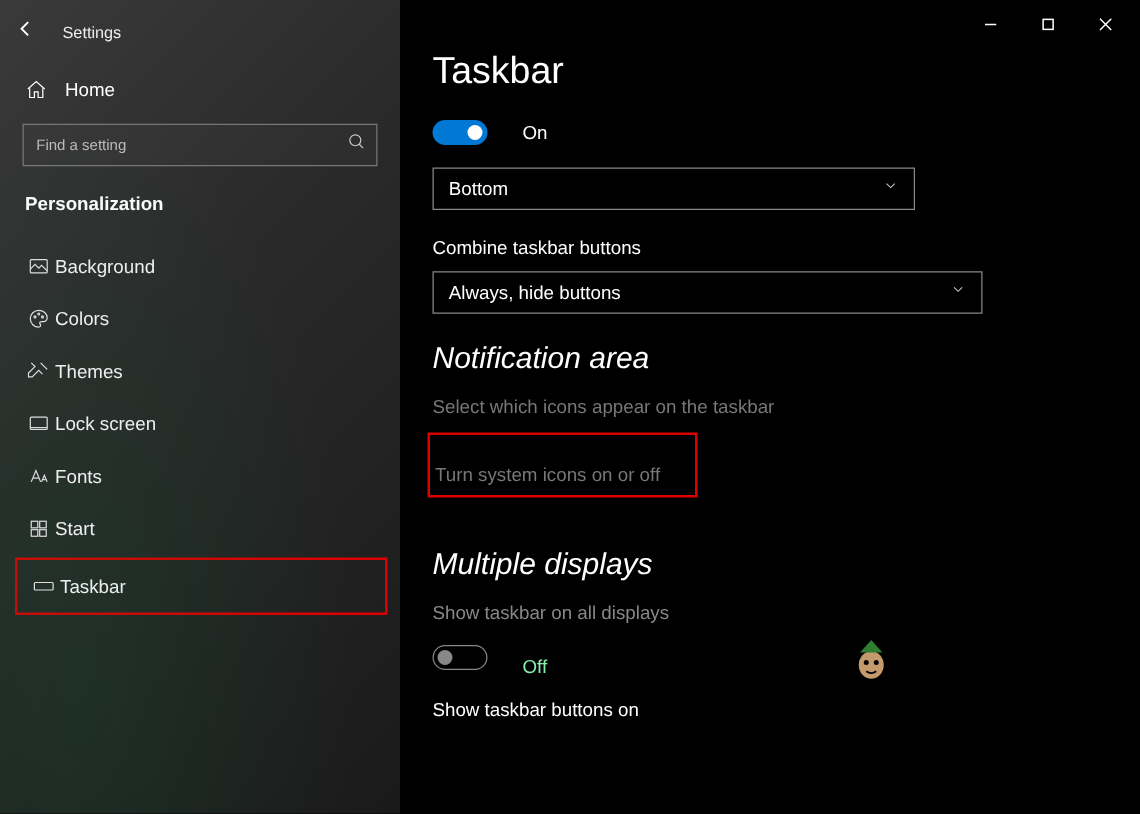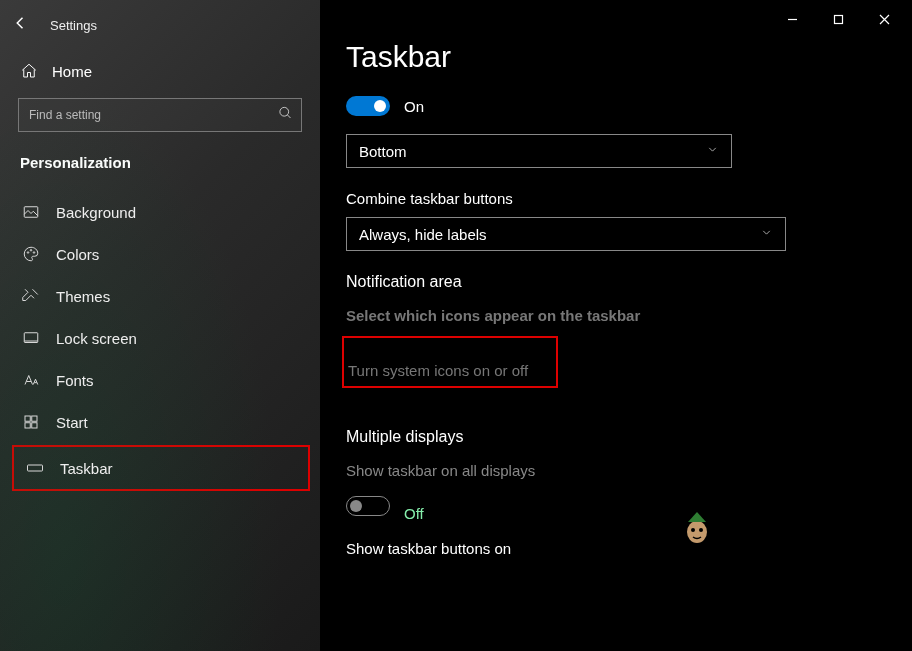--- a/index.html
+++ b/index.html
@@ -26,47 +26,47 @@
   .side-icon svg { width:18px; height:18px; fill:none; stroke:#fff; stroke-width:1.3; }
   .side-text { font-size: 15px; color:#fff; }
   .search-wrap { padding: 4px 18px 14px 18px; }
   .search-box { position:relative; border:1px solid #777; background: rgba(255,255,255,0.02); height:34px; display:flex; align-items:center; padding:0 34px 0 10px; }
   .search-box input { background:transparent; border:none; outline:none; color:#ddd; font-size:12px; width:100%; }
   .search-box input::placeholder { color:#bbb; }
   .search-icon { position:absolute; right:8px; top:50%; transform:translateY(-50%); }
   .search-icon svg { width:15px; height:15px; stroke:#ccc; fill:none; stroke-width:1.5; }
   .section-label { font-weight:600; font-size:15px; padding: 8px 20px 20px 20px; color:#fff; }
   .nav-list { display:flex; flex-direction:column; }
-  .nav-item { display:flex; align-items:center; gap:16px; padding: 12px 22px; cursor:pointer; font-size:15px; color:#eee; position:relative; }
+  .nav-item { display:flex; align-items:center; gap:4px; padding: 12px 22px; cursor:pointer; font-size:15px; color:#eee; position:relative; }
   .nav-item.selected { }
   .red-box { border:2px solid #d00; }
   .taskbar-highlight-wrap { margin: 2px 10px 0 12px; padding: 2px 2px; }
   .nav-item .side-icon svg { stroke:#ddd; }
   .main {
     flex:1; height:100%; background:#000; position:relative; padding: 40px 40px 0 26px; overflow:hidden;
   }
   .window-controls { position:absolute; top:4px; right:6px; display:flex; gap:2px; }
   .win-ctrl { width:44px; height:30px; display:flex; align-items:center; justify-content:center; cursor:pointer; }
   .win-ctrl svg { width:11px; height:11px; stroke:#fff; fill:none; stroke-width:1.2; }
   h1.page-title { font-size:30px; font-weight:400; margin-bottom:22px; }
-  .toggle-row { display:flex; align-items:center; gap:14px; margin-bottom:18px; }
+  .toggle-row { display:flex; align-items:center; gap:28px; margin-bottom:18px; }
   .toggle { width:44px; height:20px; border-radius:10px; position:relative; cursor:pointer; }
   .toggle.on { background:#0078d4; }
   .toggle.off { background:transparent; border:1.5px solid #888; }
   .toggle .knob { position:absolute; width:12px; height:12px; border-radius:50%; top:50%; transform:translateY(-50%); }
   .toggle.on .knob { background:#fff; right:4px; }
   .toggle.off .knob { background:#888; left:3px; }
   .toggle-label { font-size:15px; }
   .field-label { font-size:15px; margin-bottom:10px; }
   .select { width:386px; height:34px; border:1px solid #888; background:#000; display:flex; align-items:center; justify-content:space-between; padding:0 12px; cursor:pointer; margin-bottom:22px; }
   .select.wide { width:440px; }
   .select-text { font-size:15px; color:#fff; }
   .chev svg { width:13px; height:13px; stroke:#ccc; fill:none; stroke-width:1.5; }
   .link-text { color:#777; font-size:15px; cursor:pointer; margin-bottom:30px; display:inline-block; }
-  h2.section-title { font-size:16px; font-weight:400; margin: 10px 0 16px 0; }
+  h2.section-title { font-size:24px; font-weight:400; margin: 10px 0 16px 0; font-style: italic; }
   .link-highlight { display:inline-block; padding: 24px 28px 6px 4px; margin-left:-4px; margin-bottom:22px; }
   .mascot { position:absolute; right:200px; top:510px; width:30px; height:34px; }
   .mascot svg { width:100%; height:100%; }
 </style>
 </head>
 <body>
 
 <div class="window">
 
   <div class="sidebar">
@@ -208,30 +208,30 @@
 
     <div class="select">
       <span class="select-text">Bottom</span>
       <span class="chev"><svg viewBox="0 0 24 24">
             <path d="M6 9l6 6 6-6"></path>
           </svg></span>
     </div>
 
     <div class="field-label">Combine taskbar buttons</div>
     <div class="select wide">
-      <span class="select-text">Always, hide labels</span>
+      <span class="select-text">Always, hide buttons</span>
       <span class="chev"><svg viewBox="0 0 24 24">
             <path d="M6 9l6 6 6-6"></path>
           </svg></span>
     </div>
 
 
     <h2 class="section-title">Notification area</h2>
 
-    <span class="link-text" style="margin-bottom:12px; display:block;font-weight:bold;">Select which icons appear on the taskbar</span>
+    <span class="link-text" style="margin-bottom:12px; display:block;">Select which icons appear on the taskbar</span>
 
     <span class="link-highlight red-box">
       <span class="link-text" style="margin:0;">Turn system icons on or off</span>
     </span>
 
     <h2 class="section-title" style="margin-top:18px;">Multiple displays</h2>
 
     <div class="field-label" style="color:#888;">Show taskbar on all displays</div>
     <div class="toggle-row" style="margin-top:8px;">
       <div class="toggle off">

